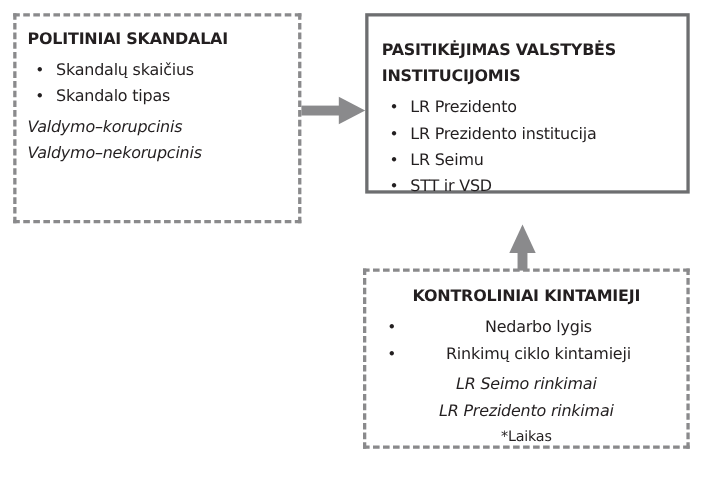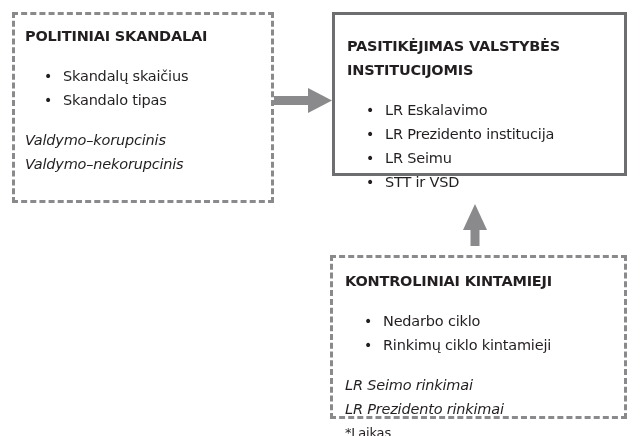--- a/index.html
+++ b/index.html
@@ -4,21 +4,21 @@
 <style>
   html, body { margin: 0; padding: 0; }
   body {
     width: 641px; height: 436px; background: #ffffff; position: relative; overflow: hidden;
     font-family: "DejaVu Sans", "Liberation Sans", sans-serif; color: #231f20;
   }
   .box { position: absolute; box-sizing: border-box; }
   .dashed { border: 3px dashed #8a8a8c; }
   .solid { border: 3px solid #6d6e70; }
   .title { font-weight: bold; font-size: 14.5px; line-height: 24px; letter-spacing: -0.2px; }
-  ul { list-style: none; margin: 16px; padding: 0; }
+  ul { list-style: none; margin: 4px; padding: 0; }
   li { position: relative; padding-left: 22px; font-size: 14.5px; line-height: 24px; letter-spacing: -0.2px; }
   li::before { content: "•"; position: absolute; left: 3px; top: 0; font-size: 14px; }
   .it { font-style: italic; font-size: 14.5px; line-height: 24px; letter-spacing: -0.2px; }
   .plain { font-size: 13px; line-height: 24px; letter-spacing: -0.2px; }
   svg.arrow { position: absolute; overflow: visible; }
 </style>
 </head>
 <body>
 
 <div class="box dashed" style="left:12px; top:12px; width:262px; height:191px; padding:9px 10px 0 10px;">
@@ -32,34 +32,34 @@
 </div>
 
 <svg class="arrow" width="60" height="30" style="left:274px; top:86px;">
   <rect x="0" y="10" width="36" height="9" fill="#8a8a8c"></rect>
   <polygon points="34,2 58,14.5 34,27" fill="#8a8a8c"></polygon>
 </svg>
 
 <div class="box solid" style="left:332px; top:12px; width:295px; height:164px; padding:19px 12px 0 12px;">
   <div class="title" style="width:240px;">PASITIKĖJIMAS VALSTYBĖS INSTITUCIJOMIS</div>
   <ul>
-    <li>LR Eskalavimo</li>
+    <li>LR Prezidento</li>
     <li>LR Prezidento institucija</li>
     <li>LR Seimu</li>
     <li>STT ir VSD</li>
   </ul>
 </div>
 
 <svg class="arrow" width="30" height="44" style="left:460px; top:203px;">
   <polygon points="15,1 27,27 3,27" fill="#8a8a8c"></polygon>
   <rect x="10.5" y="25" width="9" height="18" fill="#8a8a8c"></rect>
 </svg>
 
-<div class="box dashed" style="left:330px; top:255px; width:297px; height:164px; padding:11px 12px 0 12px;">
+<div class="box dashed" style="left:330px; top:244px; width:297px; height:164px; padding:11px 12px 0 12px;text-align:center;">
   <div class="title">KONTROLINIAI KINTAMIEJI</div>
   <ul>
-    <li>Nedarbo ciklo</li>
+    <li>Nedarbo lygis</li>
     <li>Rinkimų ciklo kintamieji</li>
   </ul>
   <div class="it">LR Seimo rinkimai</div>
   <div class="it">LR Prezidento rinkimai</div>
   <div class="plain">*Laikas</div>
 </div>
 
 </body></html>

